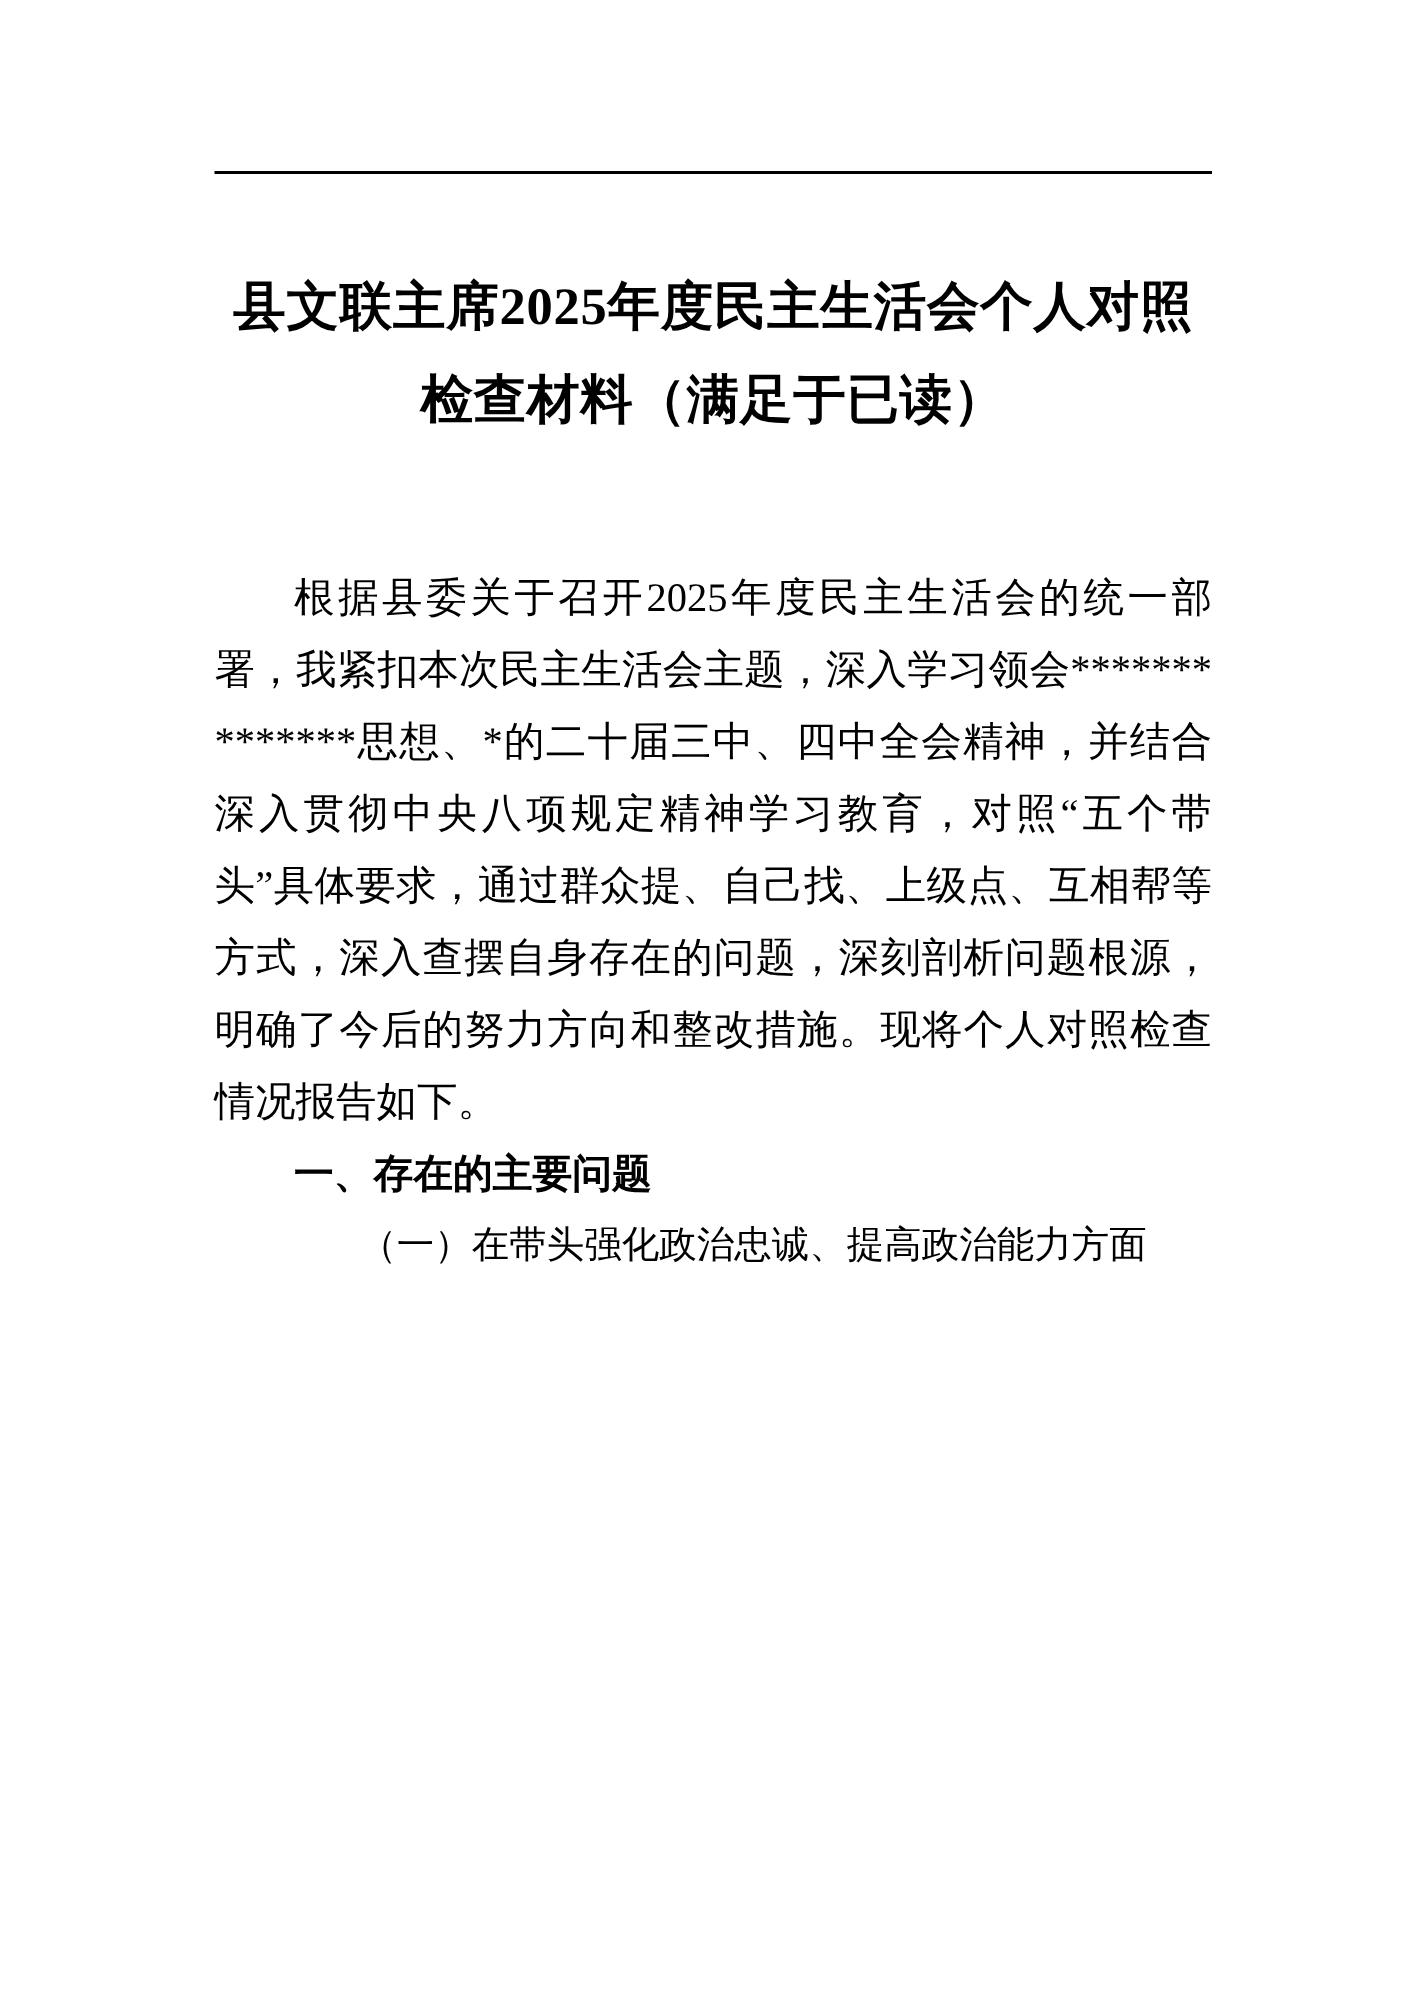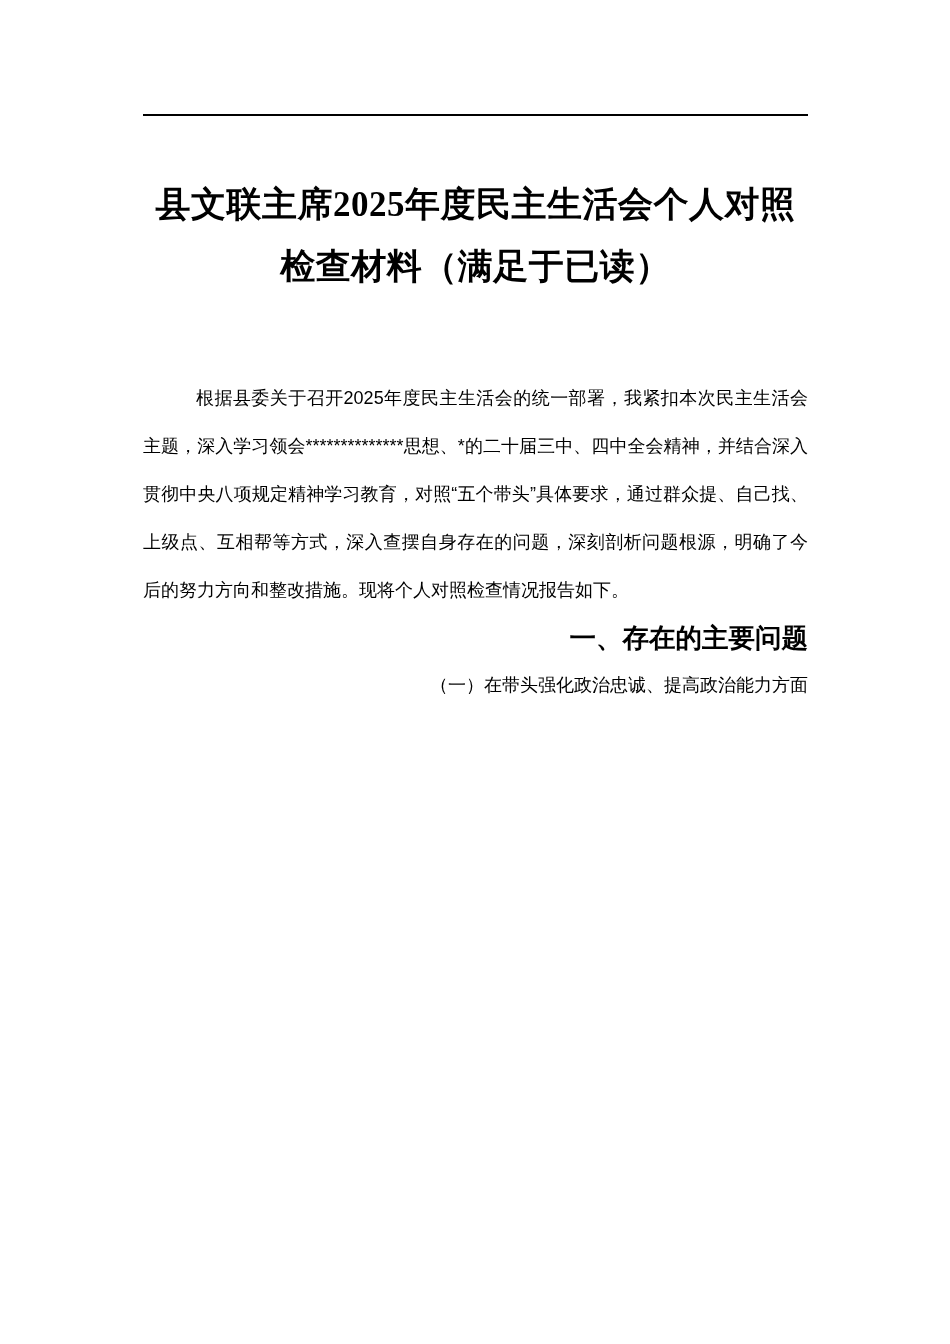--- a/index.html
+++ b/index.html
@@ -51,49 +51,49 @@
     padding-top: 58px;
   }
   .doc-title .title-line {
     display: block;
     white-space: pre;
   }
   .spacer-after-title {
     height: 76px;
   }
   p.body-para {
-    font-family: Liberation Sans, sans-serif;
-    font-size: 18px;
+    font-family: Liberation Serif, serif;
+    font-size: 27px;
     line-height: 48px;
     text-align: justify;
     text-align-last: left;
     text-justify: inter-character;
     margin: 0;
     text-indent: 53px;
     word-break: break-all;
     letter-spacing: 0;
   }
   h2.heading-1 {
     font-family: "Liberation Sans", "DejaVu Sans", sans-serif;
     font-weight: bold;
     font-size: 26.5px;
     line-height: 48px;
     margin: 0;
     text-indent: 53px;
-    text-align: right;
+    text-align: left;
     letter-spacing: 0;
   }
   h3.heading-2 {
-    font-family: Liberation Mono, monospace;
+    font-family: Liberation Sans, sans-serif;
     font-weight: normal;
-    font-size: 18px;
+    font-size: 25px;
     line-height: 48px;
     margin: 0;
     text-indent: 53px;
-    text-align: right;
+    text-align: center;
     letter-spacing: 0;
   }
 </style>
 </head>
 <body>
 
 <div class="page">
 
   <div class="header-band">
     <div class="header-rule"></div>

